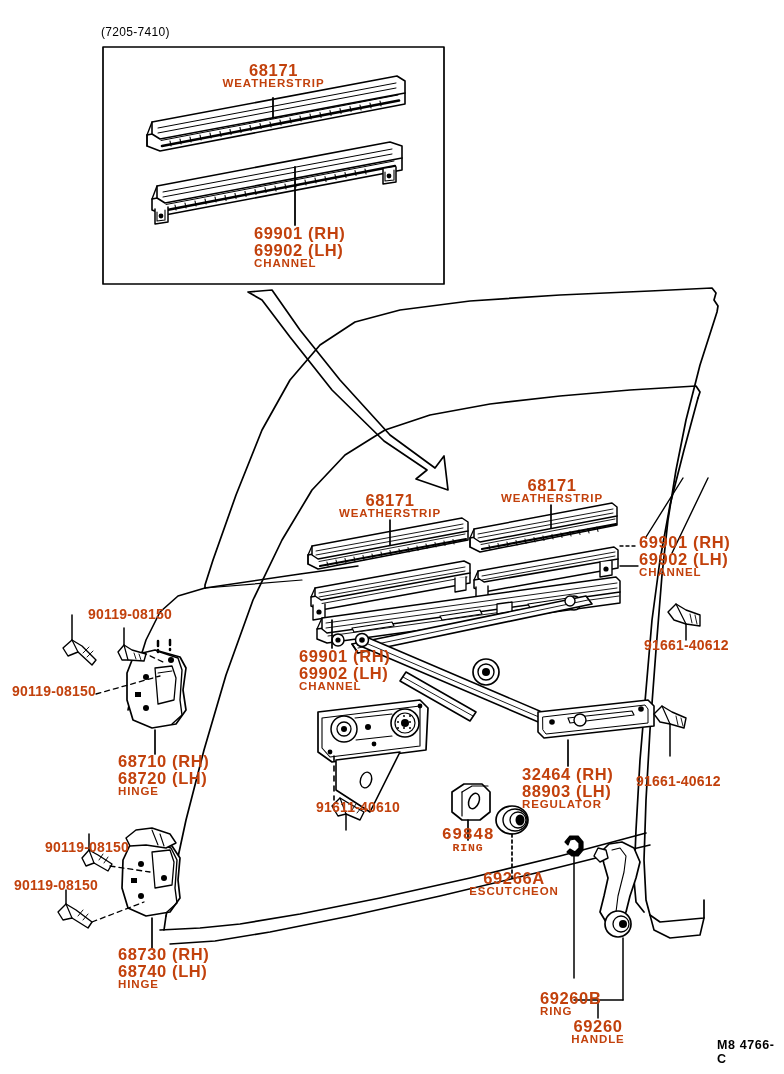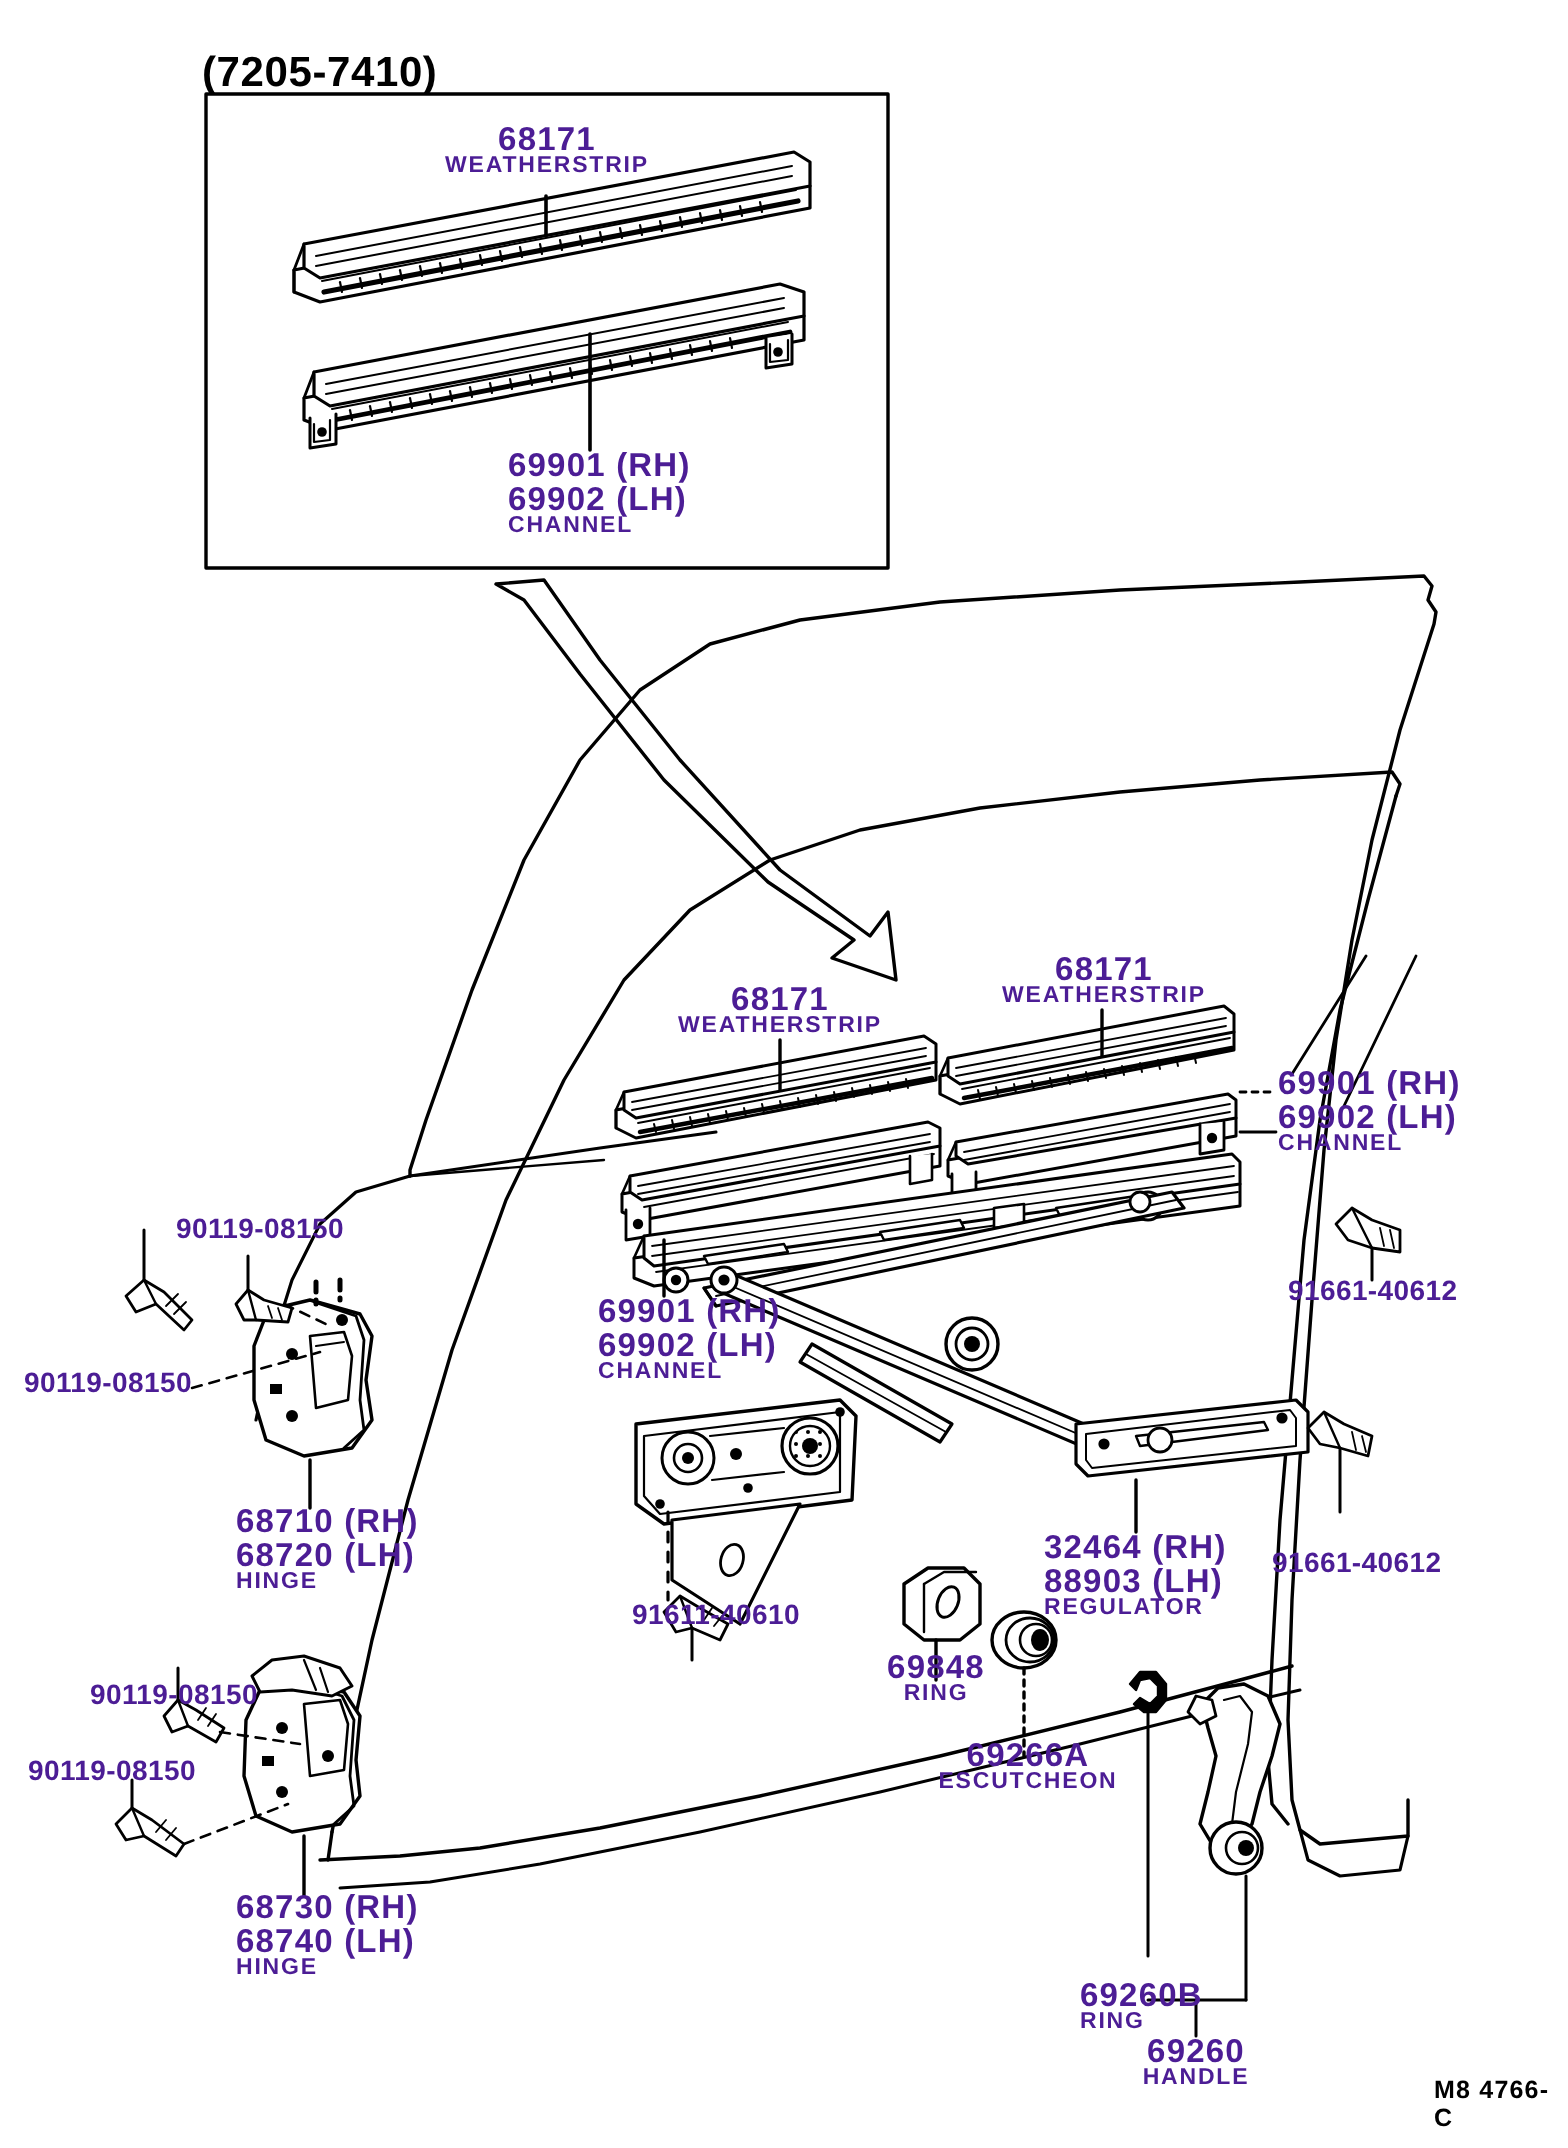--- a/index.html
+++ b/index.html
@@ -27,21 +27,21 @@
     left: 0; top: 0;
     width: 784px;
     height: 1074px;
   }
   
   .lbl {
     position: absolute;
     white-space: nowrap;
     font-family: "Liberation Sans", sans-serif;
     font-weight: bold;
-    color: #4c1d95;
+    color: #c2410c;
     letter-spacing: 0.4px;
     line-height: 1.04;
   }
   .lbl .pn {
     display: block;
     font-size: 16.5px;
     font-weight: bold;
     letter-spacing: 0.6px;
   }
   .lbl .pn.small {
@@ -51,22 +51,22 @@
   .lbl .desc {
     display: block;
     font-size: 11.5px;
     font-weight: bold;
     letter-spacing: 0.9px;
     margin-top: -1px;
   }
   .lbl.ctr { text-align: center; }
   .inset-caption {
     position: absolute;
-    font-size: 21px;
-    font-weight: bold;
+    font-size: 12px;
+    font-weight: normal;
     letter-spacing: 0.3px;
   }
   .sheet-code {
     position: absolute;
     font-size: 12.5px;
     font-weight: bold;
     letter-spacing: 0.6px;
   }
 </style>
 </head>
@@ -582,21 +582,21 @@
     <span class="pn small">91661-40612</span>
   </div>
   <div class="lbl" style="left:636px; top:774px;">
     <span class="pn small">91661-40612</span>
   </div>
 
   <div class="lbl" style="left:316px; top:800px;">
     <span class="pn small">91611-40610</span>
   </div>
 
-  <div class="lbl ctr" style="left:431px; top:826px; width:74px;">
+  <div class="lbl ctr" style="left:431px; top:826px; width:74px;font-family:Liberation Mono, monospace;">
     <span class="pn">69848</span>
     <span class="desc">RING</span>
   </div>
 
   <div class="lbl ctr" style="left:465px; top:870px; width:98px;">
     <span class="pn">69266A</span>
     <span class="desc">ESCUTCHEON</span>
   </div>
 
   <div class="lbl" style="left:540px; top:978px;margin-top:12px;">

